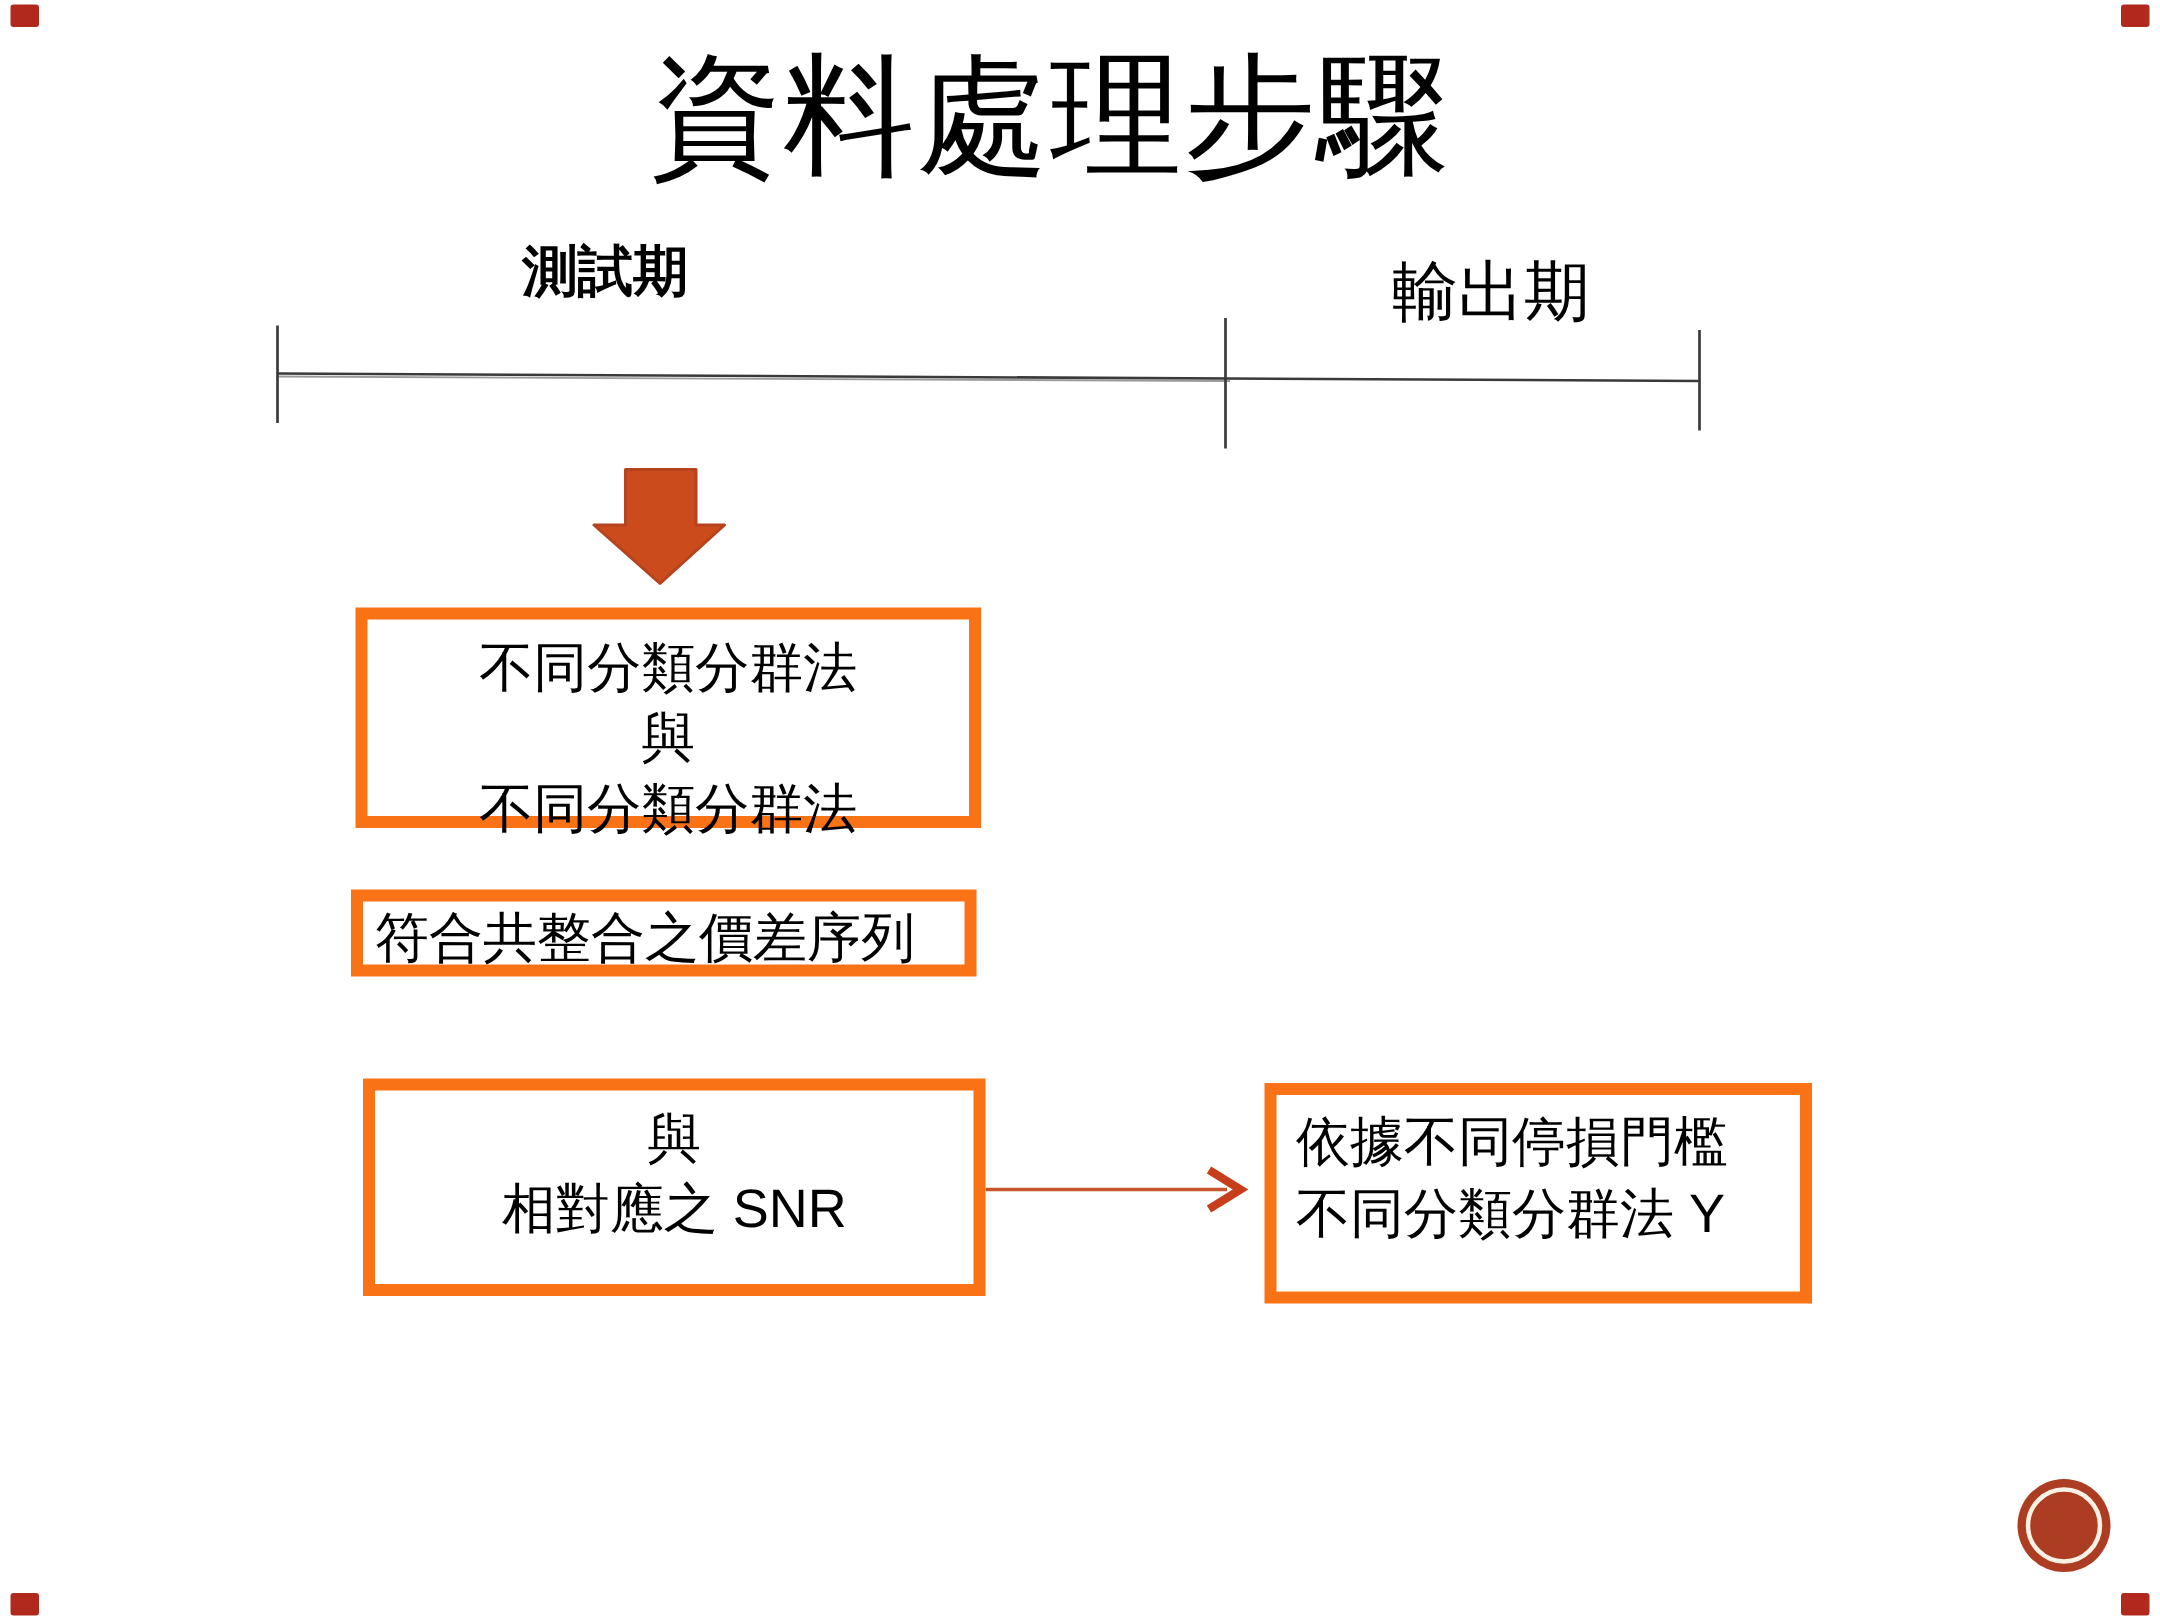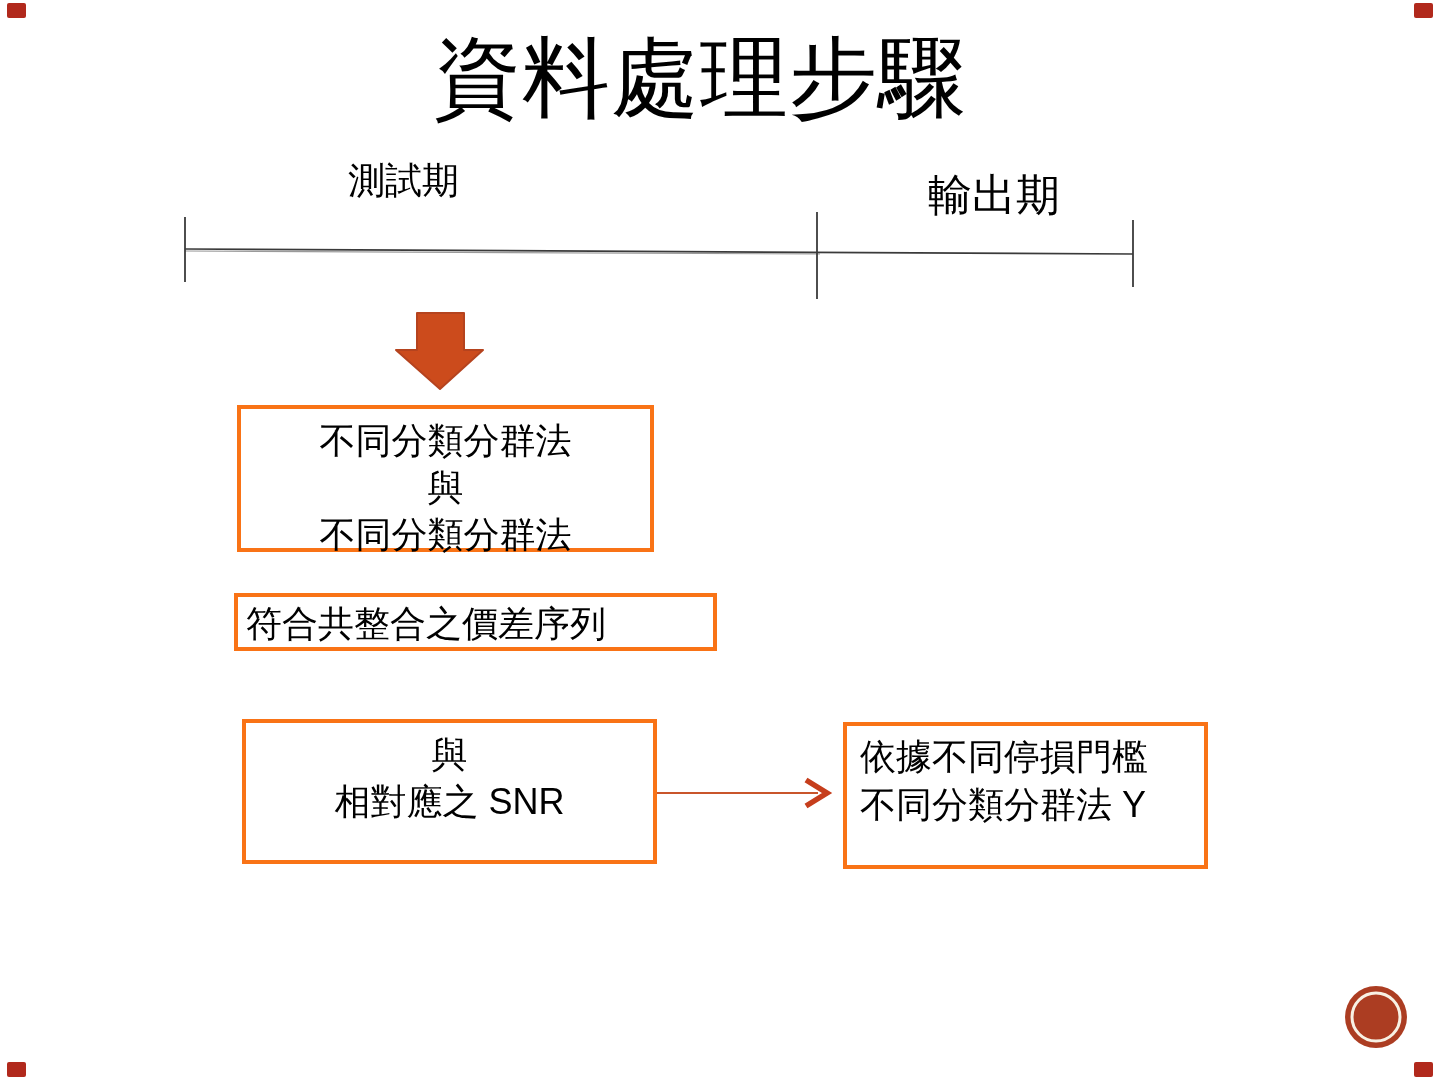--- a/index.html
+++ b/index.html
@@ -14,34 +14,34 @@
   .overlay{position:absolute;left:0;top:0;width:1440px;height:1080px;}
   .title{
     position:absolute;left:0;top:28px;width:1400px;
     text-align:center;
     font-family:"Liberation Serif","DejaVu Serif",serif;
     font-size:88px;line-height:1.15;font-weight:400;
     letter-spacing:1px;
     margin:0;
   }
   .tl-label{position:absolute;font-size:44px;line-height:1.1;white-space:nowrap;}
-  .tl-label.test{left:348px;top:161px;font-size:37px;}
+  .tl-label.test{left:348px;top:161px;font-size:37px;font-weight:bold;}
   .tl-label.out{left:928px;top:171px;}
   .fbox{
     position:absolute;
-    border:4px solid #f97316;
+    border:8px solid #f97316;
     background:#fff;
     box-sizing:border-box;
     font-size:36px;
     line-height:47px;
   }
   .fbox.center{text-align:center;}
   .fbox .ln{white-space:nowrap;}
   .box-classification{left:237px;top:405px;width:417px;height:147px;padding-top:8px;}
-  .box-spread{left:234px;top:593px;width:483px;height:58px;display:flex;align-items:flex-end;padding-left:8px;}
+  .box-spread{left:234px;top:593px;width:417px;height:58px;display:flex;align-items:flex-start;padding-left:8px;}
   .box-coefficient{left:242px;top:719px;width:415px;height:145px;padding-top:8px;}
   .box-output{left:843px;top:722px;width:365px;height:147px;padding:7px 0 0 13px;line-height:48px;text-align:left;}
 </style>
 </head>
 <body>
 
 <div class="slide">
 
   <svg class="overlay" viewBox="0 0 1440 1080" aria-hidden="true">
 

